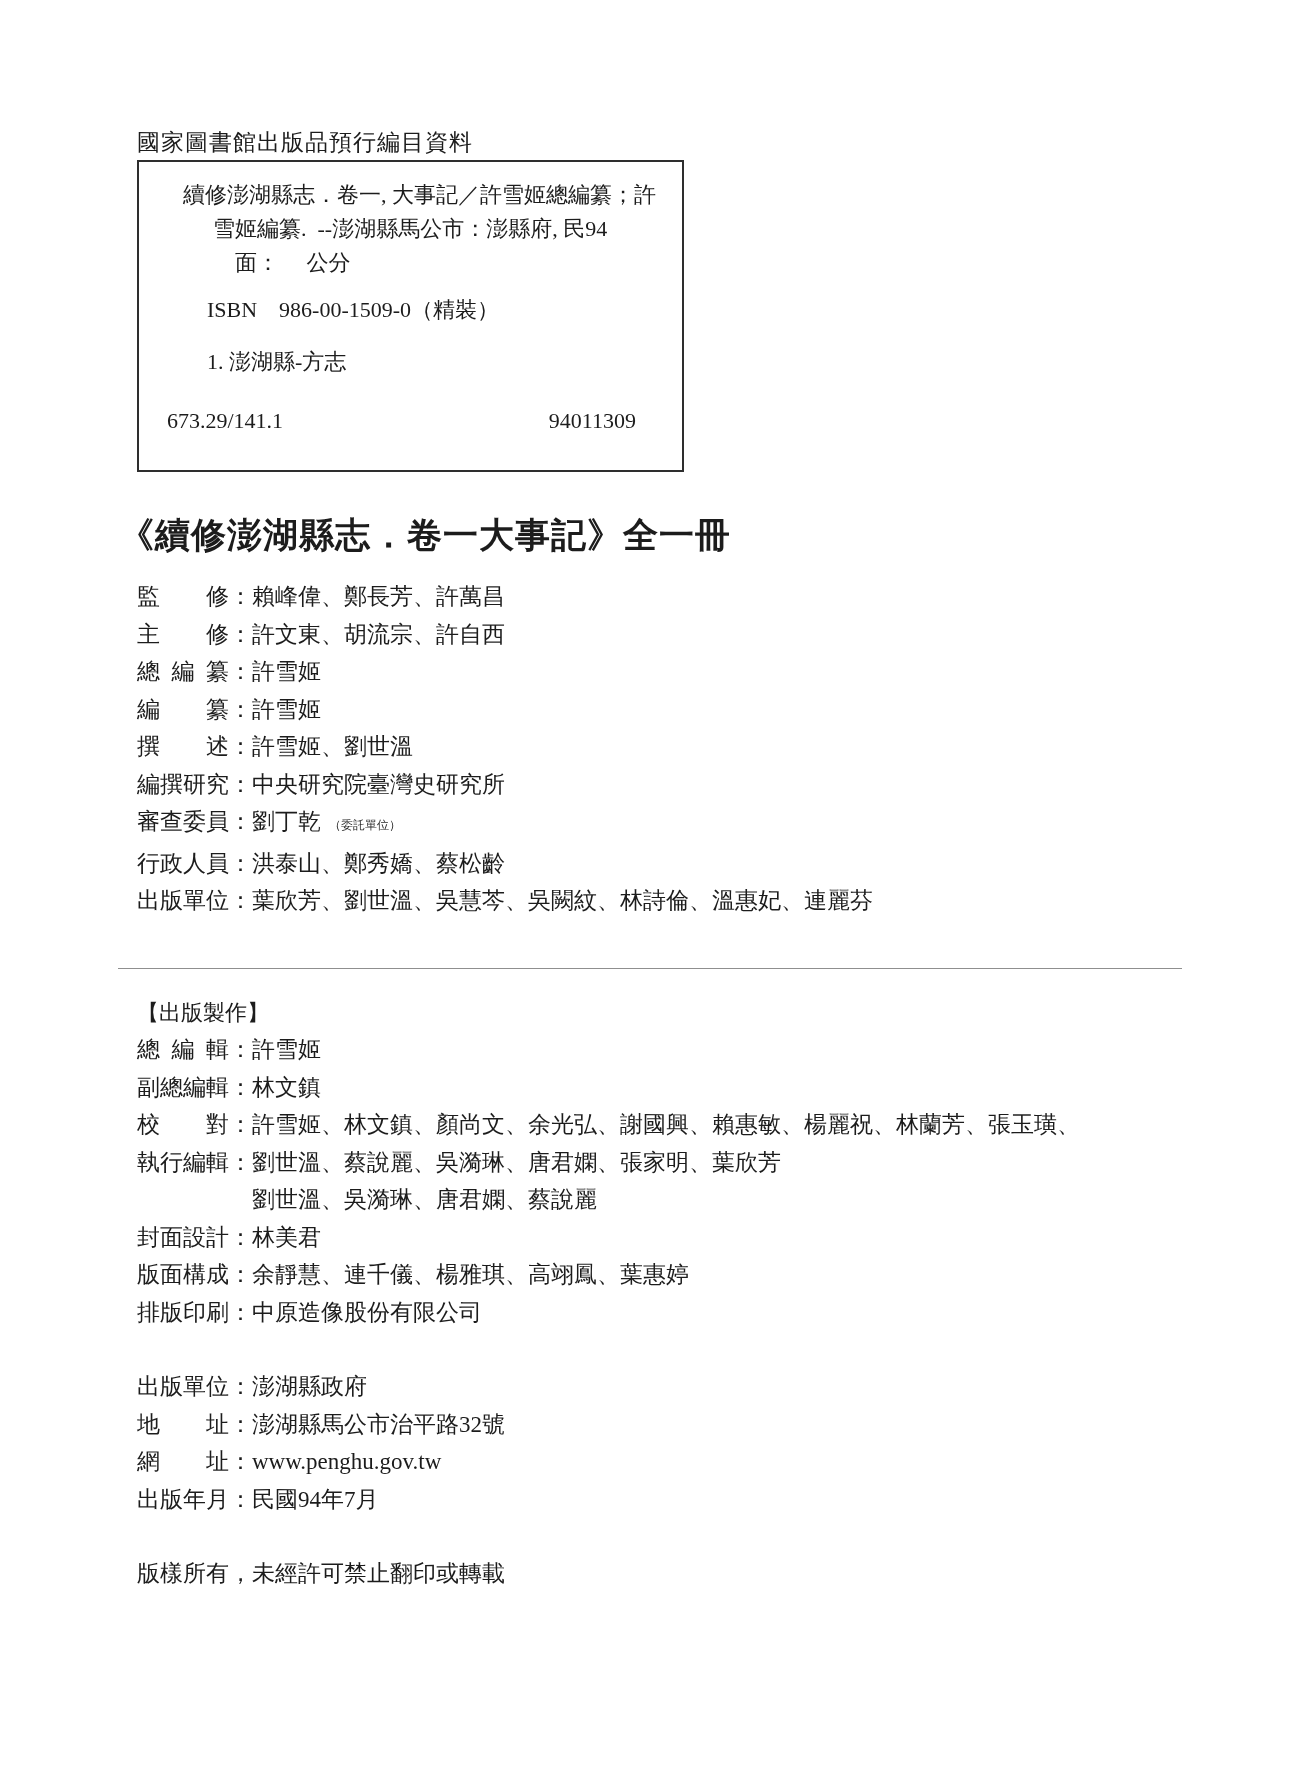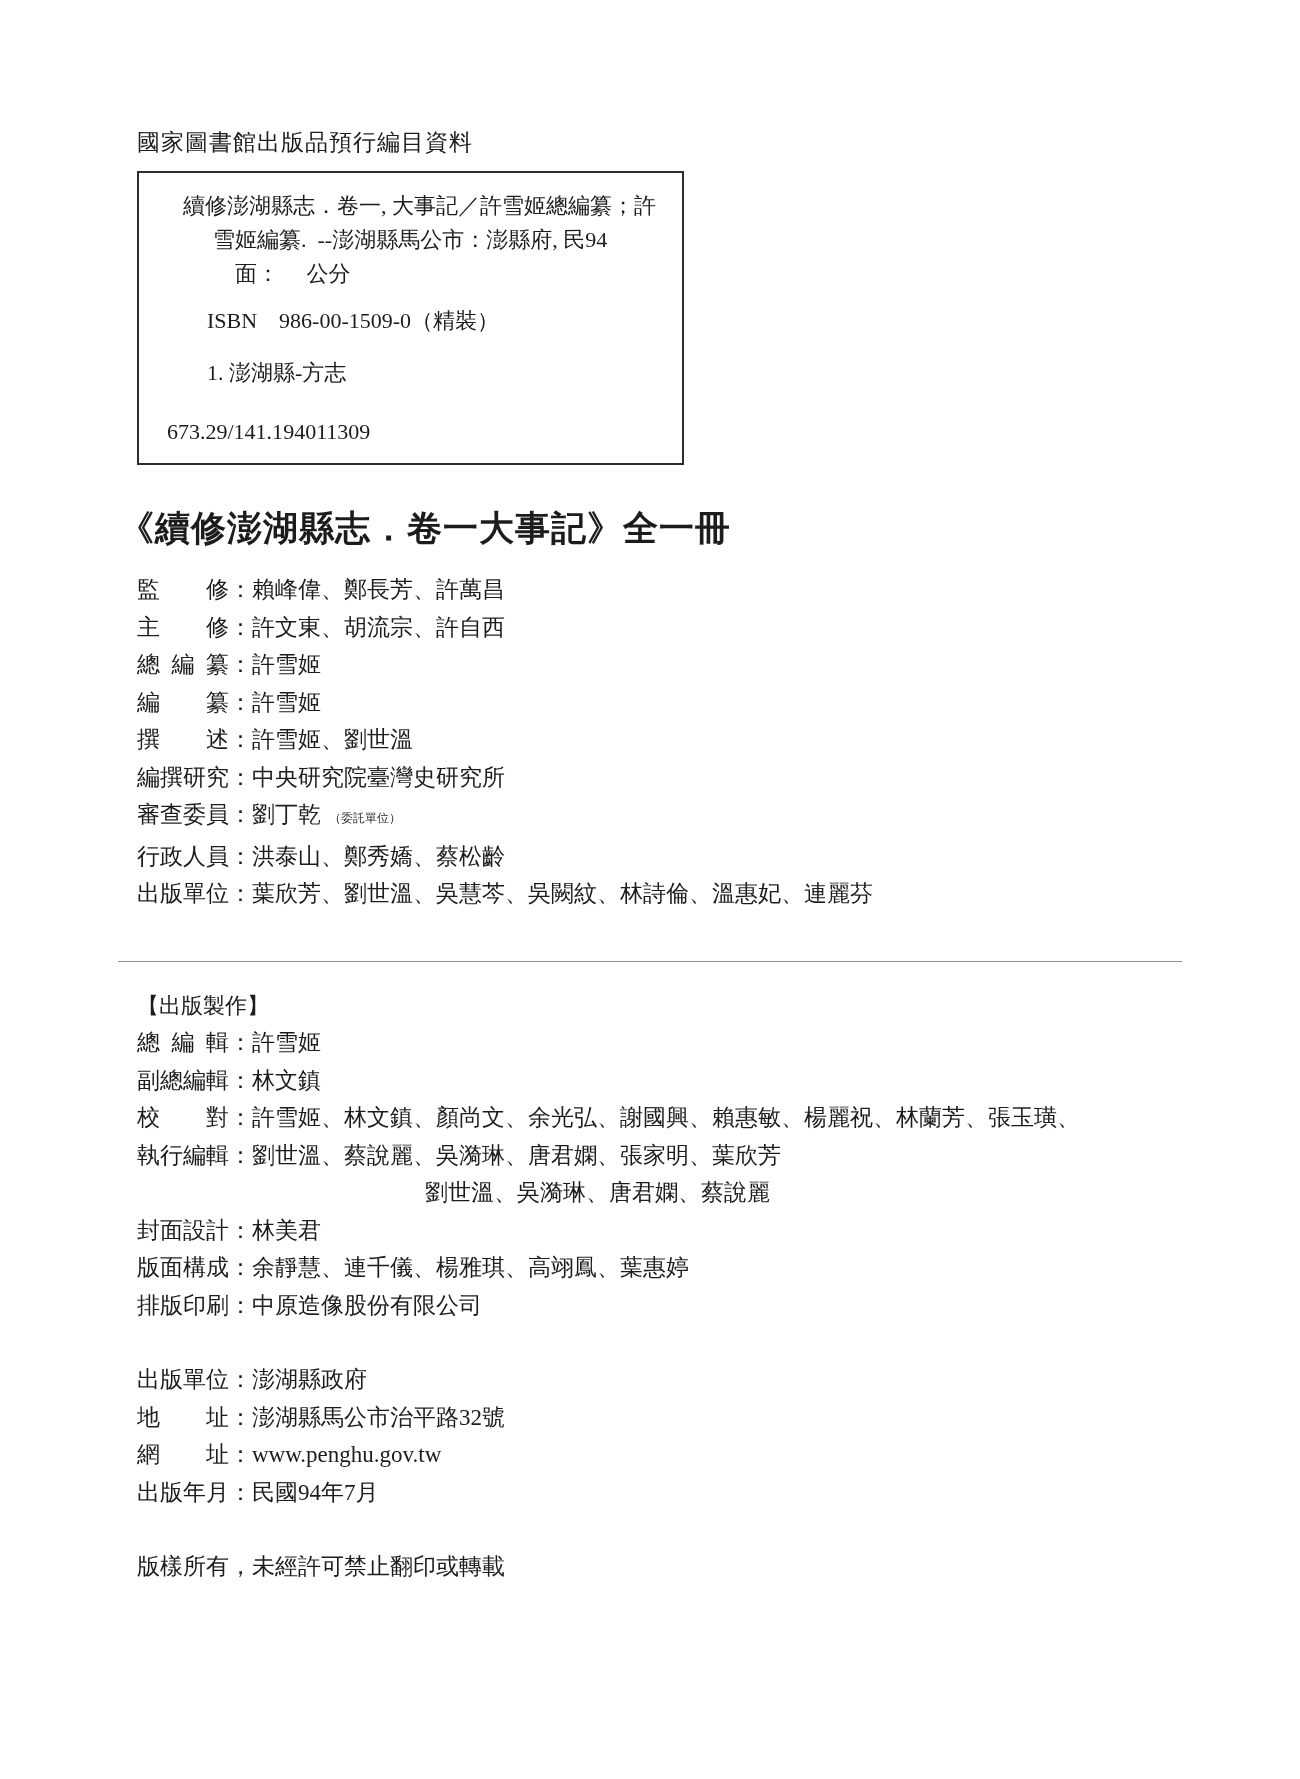--- a/index.html
+++ b/index.html
@@ -18,51 +18,50 @@
     width: 1061px;
     height: 1779px;
     padding: 126px 118px 0 137px;
   }
   .cip-header {
     font-size: 23px;
     line-height: 34px;
     letter-spacing: 1px;
   }
   .cip-box {
-    margin-top: 11px;
     width: 547px;
     border: 2px solid #2e2e2e;
-    padding: 16px 24px 14px 24px;
+    padding: 16px 24px 32px 24px;
     font-size: 22px;
     line-height: 34px;
   }
   .cip-line { white-space: pre-wrap; }
   .cip-line.l1 { padding-left: 20px; }
   .cip-line.l2 { padding-left: 50px; }
   .cip-line.l3 { padding-left: 72px; }
   .cip-line.isbn { margin-top: 13px; padding-left: 44px; }
   .cip-line.subject { margin-top: 18px; padding-left: 44px; }
   .cip-bottom {
     margin-top: 25px;
     display: flex;
-    justify-content: flex-start;
+    justify-content: space-between;
     padding-left: 4px;
     padding-right: 22px;
   }
   .book-title {
     margin-top: 38px;
     margin-left: -18px;
     font-size: 35px;
     font-weight: bold;
     line-height: 52px;
     letter-spacing: 1px;
   }
   .role-list { margin-top: 16px; font-size: 23px; }
   .role-row { line-height: 37.5px; white-space: nowrap; }
-  .role-row.continuation { padding-left: 115px; text-align: center; }
+  .role-row.continuation { padding-left: 115px; }
   .role-label {
     display: inline-block;
     width: 92px;
     text-align: justify;
     text-align-last: justify;
     -moz-text-align-last: justify;
     vertical-align: top;
   }
   .role-colon { display: inline-block; }
   .role-note { font-size: 12px; margin-left: 8px; color: #2a2a2a; }

